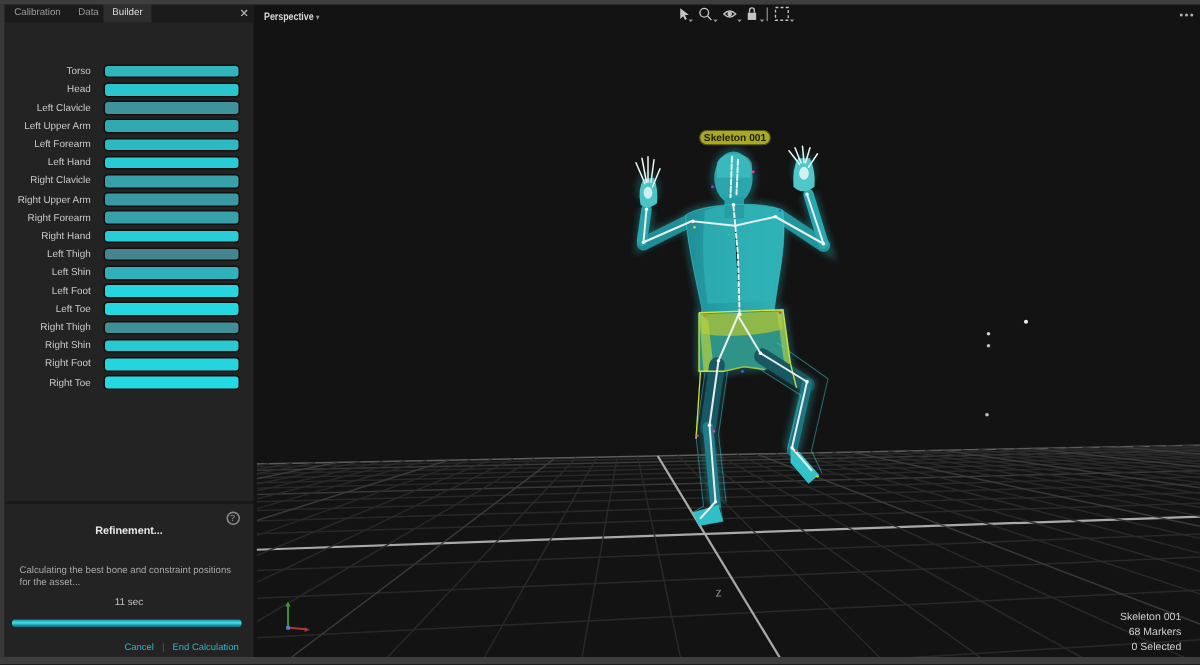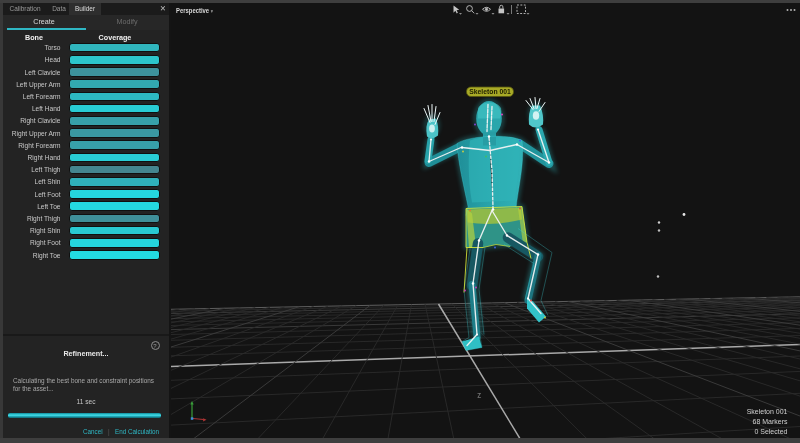--- a/index.html
+++ b/index.html
@@ -50,29 +50,20 @@
 <div class="strip-top"></div>
 <div class="strip-left"></div>
 
 <div id="panel">
   <div id="tabs">
     <div class="t" id="tab-cal">Calibration</div>
     <div class="t" id="tab-data">Data</div>
     <div class="t" id="tab-build">Builder</div>
     <div class="x">✕</div>
   </div>
-  <div id="cm">
-      <span class="create">Create</span>
-      <span class="modify">Modify</span>
-      <span class="ul"></span>
-    </div>
-  <div id="hdr">
-      <span class="b">Bone</span>
-      <span class="c">Coverage</span>
-    </div>
 <div class="row" style="top:40.2px">
       <span class="lbl">Torso</span>
       <span class="bar" style="background:#30b5bd"></span>
     </div>
 <div class="row" style="top:52.4px">
       <span class="lbl">Head</span>
       <span class="bar" style="background:#2cc5cb"></span>
     </div>
 <div class="row" style="top:64.6px">
       <span class="lbl">Left Clavicle</span>

